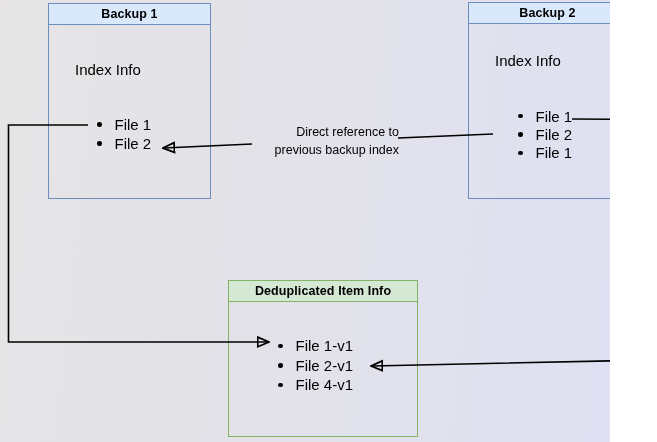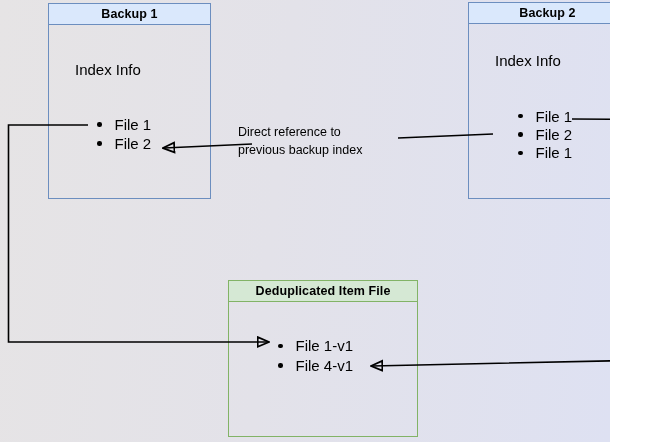--- a/index.html
+++ b/index.html
@@ -43,23 +43,23 @@
   ul.items .dot { width:4.5px; height:4.5px; border-radius:50%; background:#000; margin-right:13px; flex:none; }
   #backup1 ul.items { left:48px; top:111px; }
   #backup1 ul.items li { height:19px; }
   #backup2 ul.items { left:49px; top:104px; }
   #backup2 ul.items li { height:18.4px; }
   #dedup   ul.items { left:49px; top:55px; }
   #dedup   ul.items li { height:19.5px; }
 
   .annotation {
     position:absolute;
-    left:238px; top:124px; width:170px;
+    left:229px; top:124px; width:170px;
     font-size:12.5px; line-height:17.5px;
-    text-align:left;
+    text-align:right;
     white-space:pre-line;
   }
   svg.connectors {
     position:absolute; left:0; top:0;
     pointer-events:none;
     z-index:5;
   }
   svg.connectors path { stroke:#000; stroke-width:1.6; fill:none; }
 </style>
 </head>
@@ -95,25 +95,29 @@
           <span>File 2</span>
         </li>
         <li>
           <span class="dot"></span>
           <span>File 1</span>
         </li>
       </ul>
   </div>
 
   <div class="box green" id="dedup">
-    <div class="header">Deduplicated Item File</div>
+    <div class="header">Deduplicated Item Info</div>
     <ul class="items">
         <li>
           <span class="dot"></span>
           <span>File 1-v1</span>
+        </li>
+        <li>
+          <span class="dot"></span>
+          <span>File 2-v1</span>
         </li>
         <li>
           <span class="dot"></span>
           <span>File 4-v1</span>
         </li>
       </ul>
   </div>
 
   <div class="annotation">Direct reference to
 previous backup index</div>

